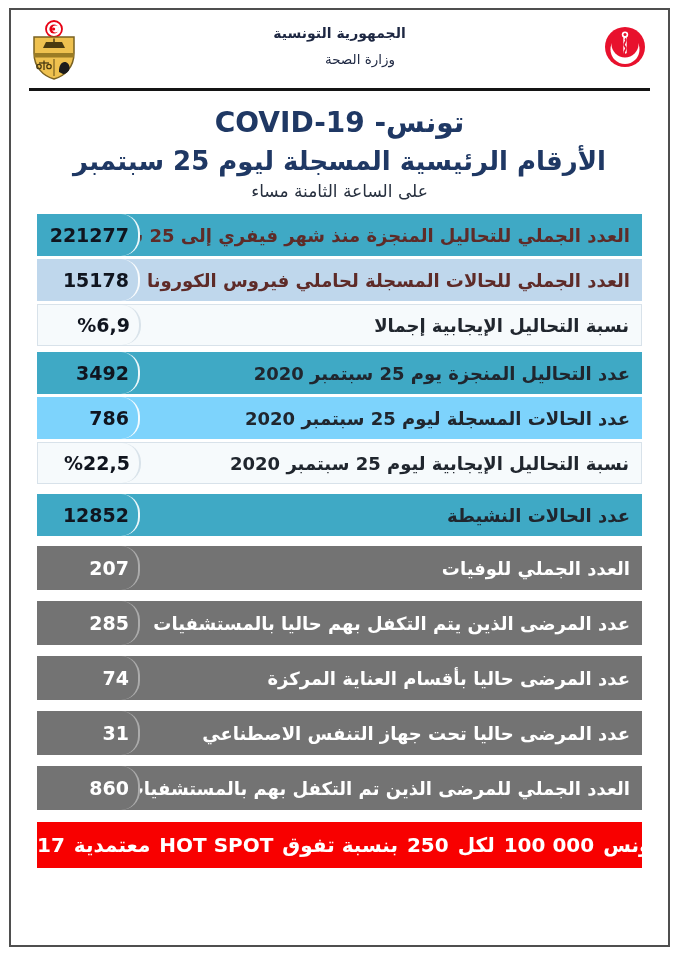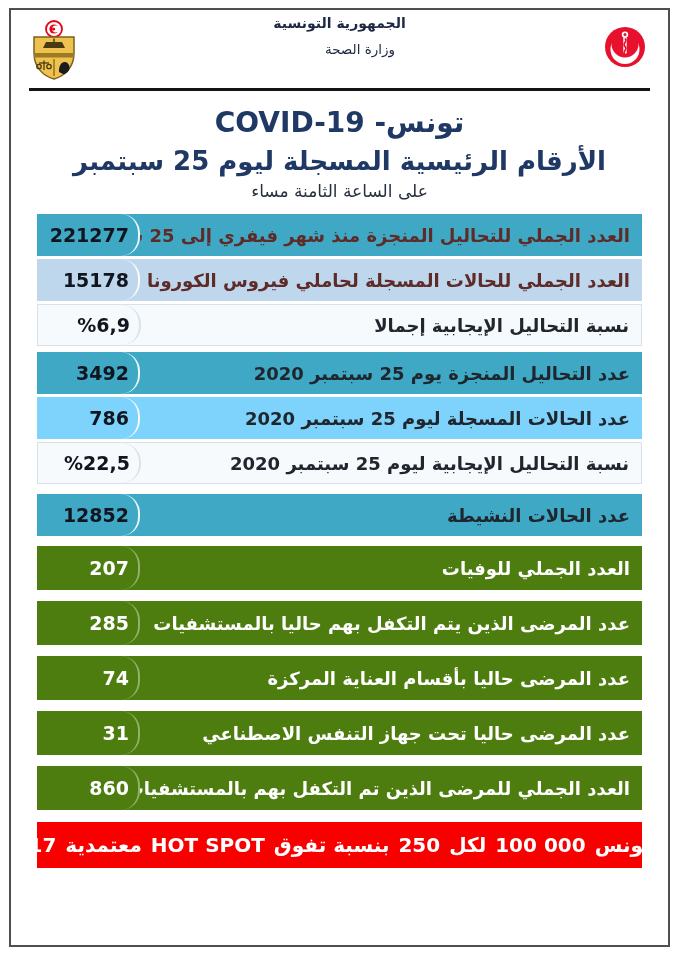--- a/index.html
+++ b/index.html
@@ -6,21 +6,21 @@
   .page{
     position:relative;width:679px;height:960px;background:#ffffff;
     font-family:"DejaVu Sans",sans-serif;overflow:hidden;
   }
   .frame{
     position:absolute;left:9px;top:8px;right:9px;bottom:13px;
     border:2px solid #4f4f4f;background:#fff;
   }
   
   .header{position:relative;height:78px;}
-  .gov{ text-align:center;padding-top:5px;color:#1d2742;}
+  .gov{ text-align:center;padding-top:15px;color:#1d2742;}
   .gov-line1{font-size:14px;font-weight:bold;}
   .gov-line2{font-size:13.5px;font-weight:normal;margin-top:10px;margin-left:41px;}
   .logo-left{position:absolute;left:20px;top:10px;}
   .logo-right{position:absolute;right:22px;top:16px;}
   .rule{border:0;border-top:3px solid #141414;margin:0 18px;}
   
   .title-covid{margin-top:15px;text-align:center;font-size:28px;font-weight:bold;color:#1F3864;direction:ltr;}
   .title-main{margin-top:7px;text-align:center;font-size:26px;font-weight:bold;color:#1F3864;direction:rtl;}
   .subtitle{margin-top:5px;text-align:center;font-size:17px;font-weight:500;color:#27303f;direction:rtl;}
   
@@ -42,29 +42,29 @@
     flex:1;direction:rtl;justify-content:flex-start;padding-right:12px;padding-left:6px;
     font-weight:bold;font-size:18px;color:#20262e;white-space:nowrap;overflow:hidden;
   }
   .row.teal{background:#3FA9C5;}
   .row.blue{background:#BFD7EC;}
   .row.blue2{background:#7dd3fc;}
   .row.white{background:#F6FAFC;border:1px solid #D8E2EA;text-align:right;}
   .row.white .cell.value{border-right:2px solid #D9E3EA;}
   .row.ink-maroon .cell.label{color:#5e2b28;}
   
-  .block.red-block .row{height:44px;margin-bottom:11px;background:#4d7c0f;}
+  .block.red-block .row{height:44px;margin-bottom:11px;background:#737373;}
   .block.red-block .row:last-child{margin-bottom:0;}
   .block.red-block{margin-bottom:12px;}
   .block.red-block .cell.value{color:#ffffff;border-right:2px solid rgba(255,255,255,0.4);}
   .block.red-block .cell.label{color:#ffffff;}
   
   .banner{
     height:46px;background:#F80000;color:#ffffff;
-    display:flex;align-items:center;justify-content:center;gap:9px;
+    display:flex;align-items:center;justify-content:flex-start;gap:9px;
     direction:ltr;font-weight:bold;font-size:20px;
   }
   .banner span{white-space:nowrap;}
   .ar{direction:rtl;unicode-bidi:isolate;}
 </style>
 </head>
 <body>
 
 <div class="page">
   <div class="frame">

